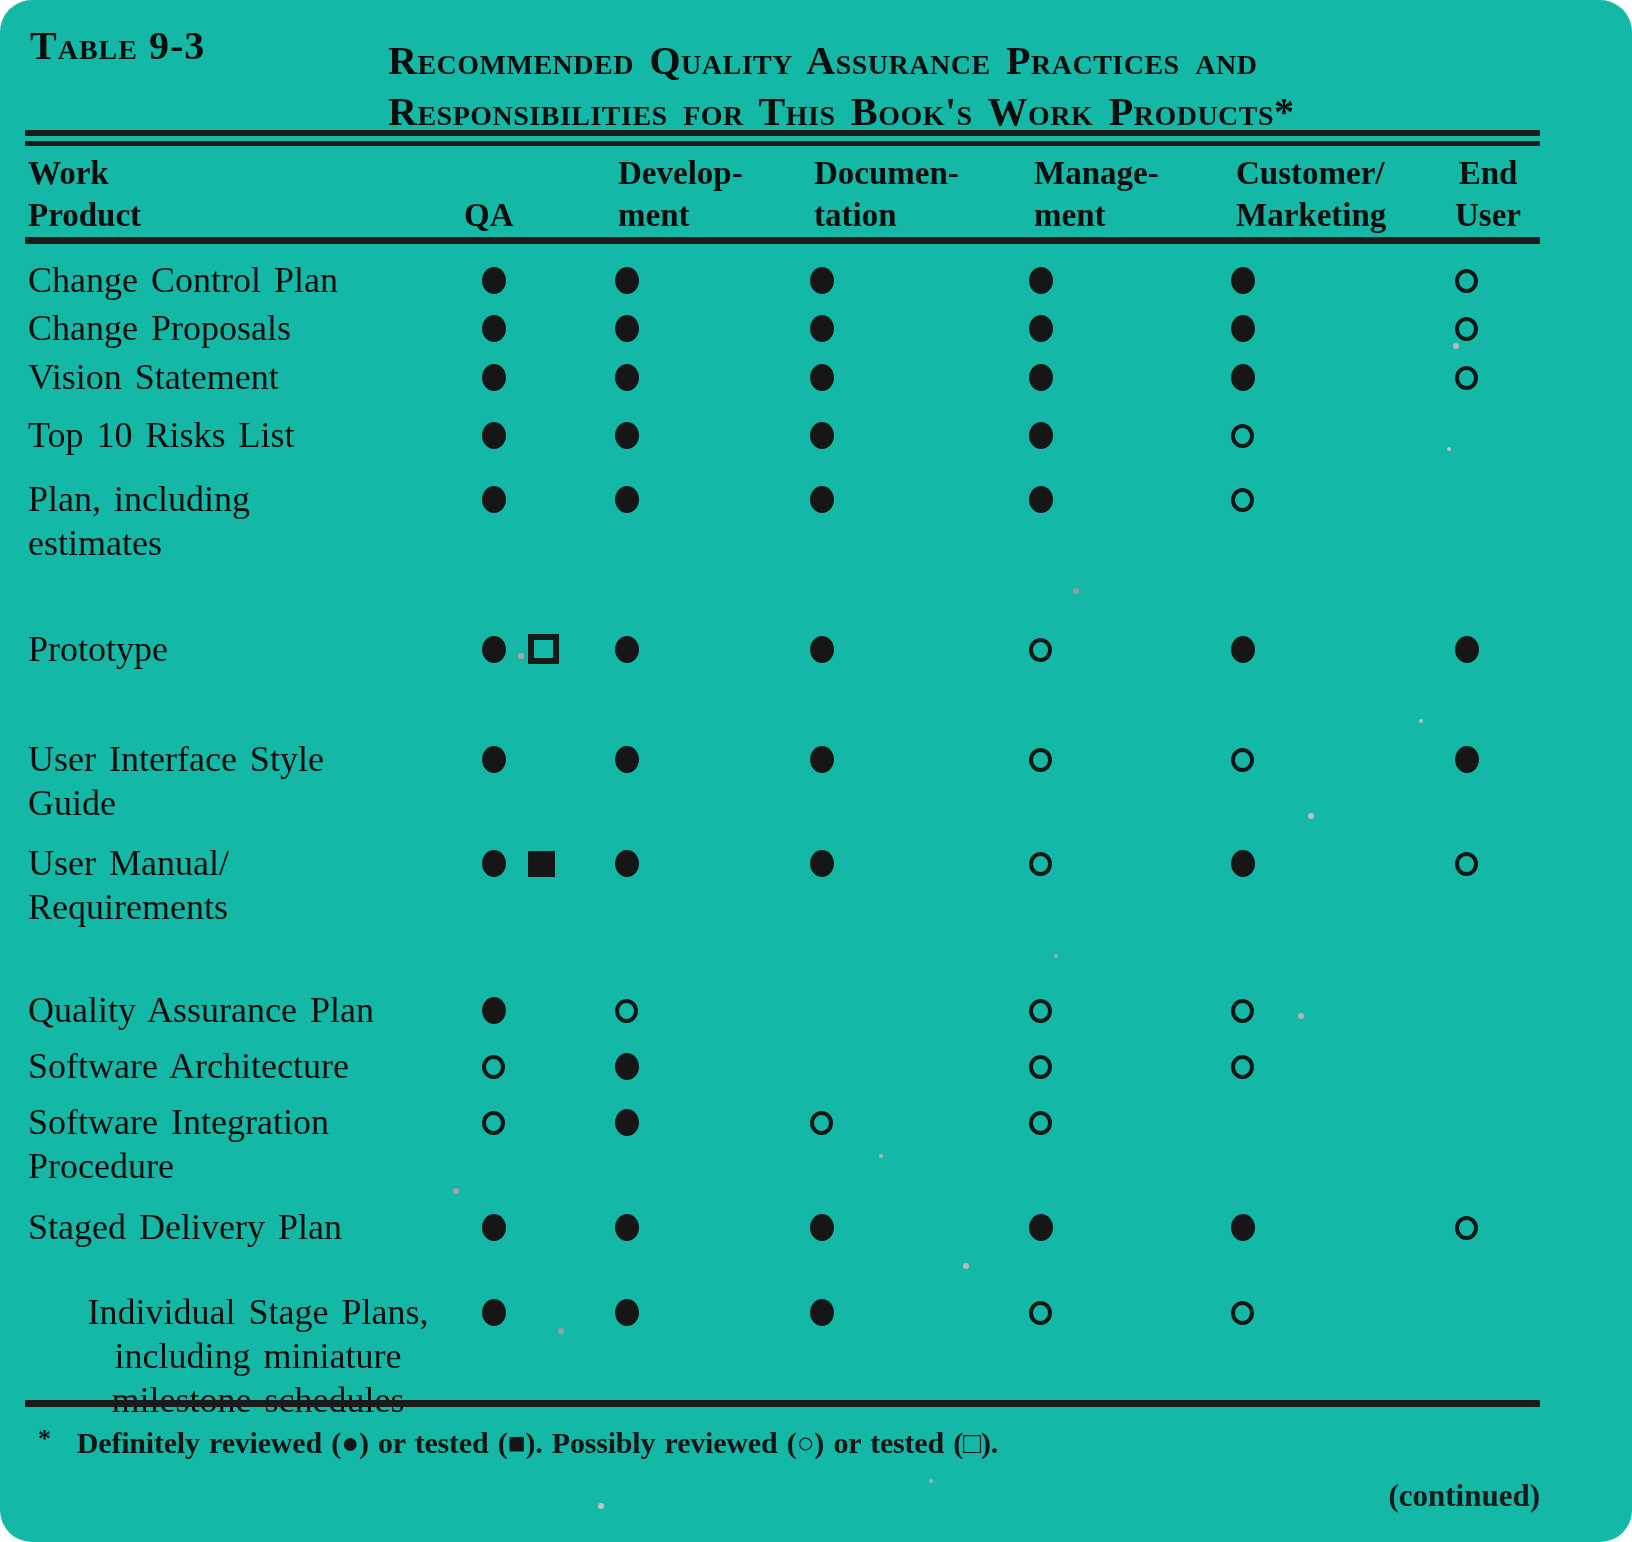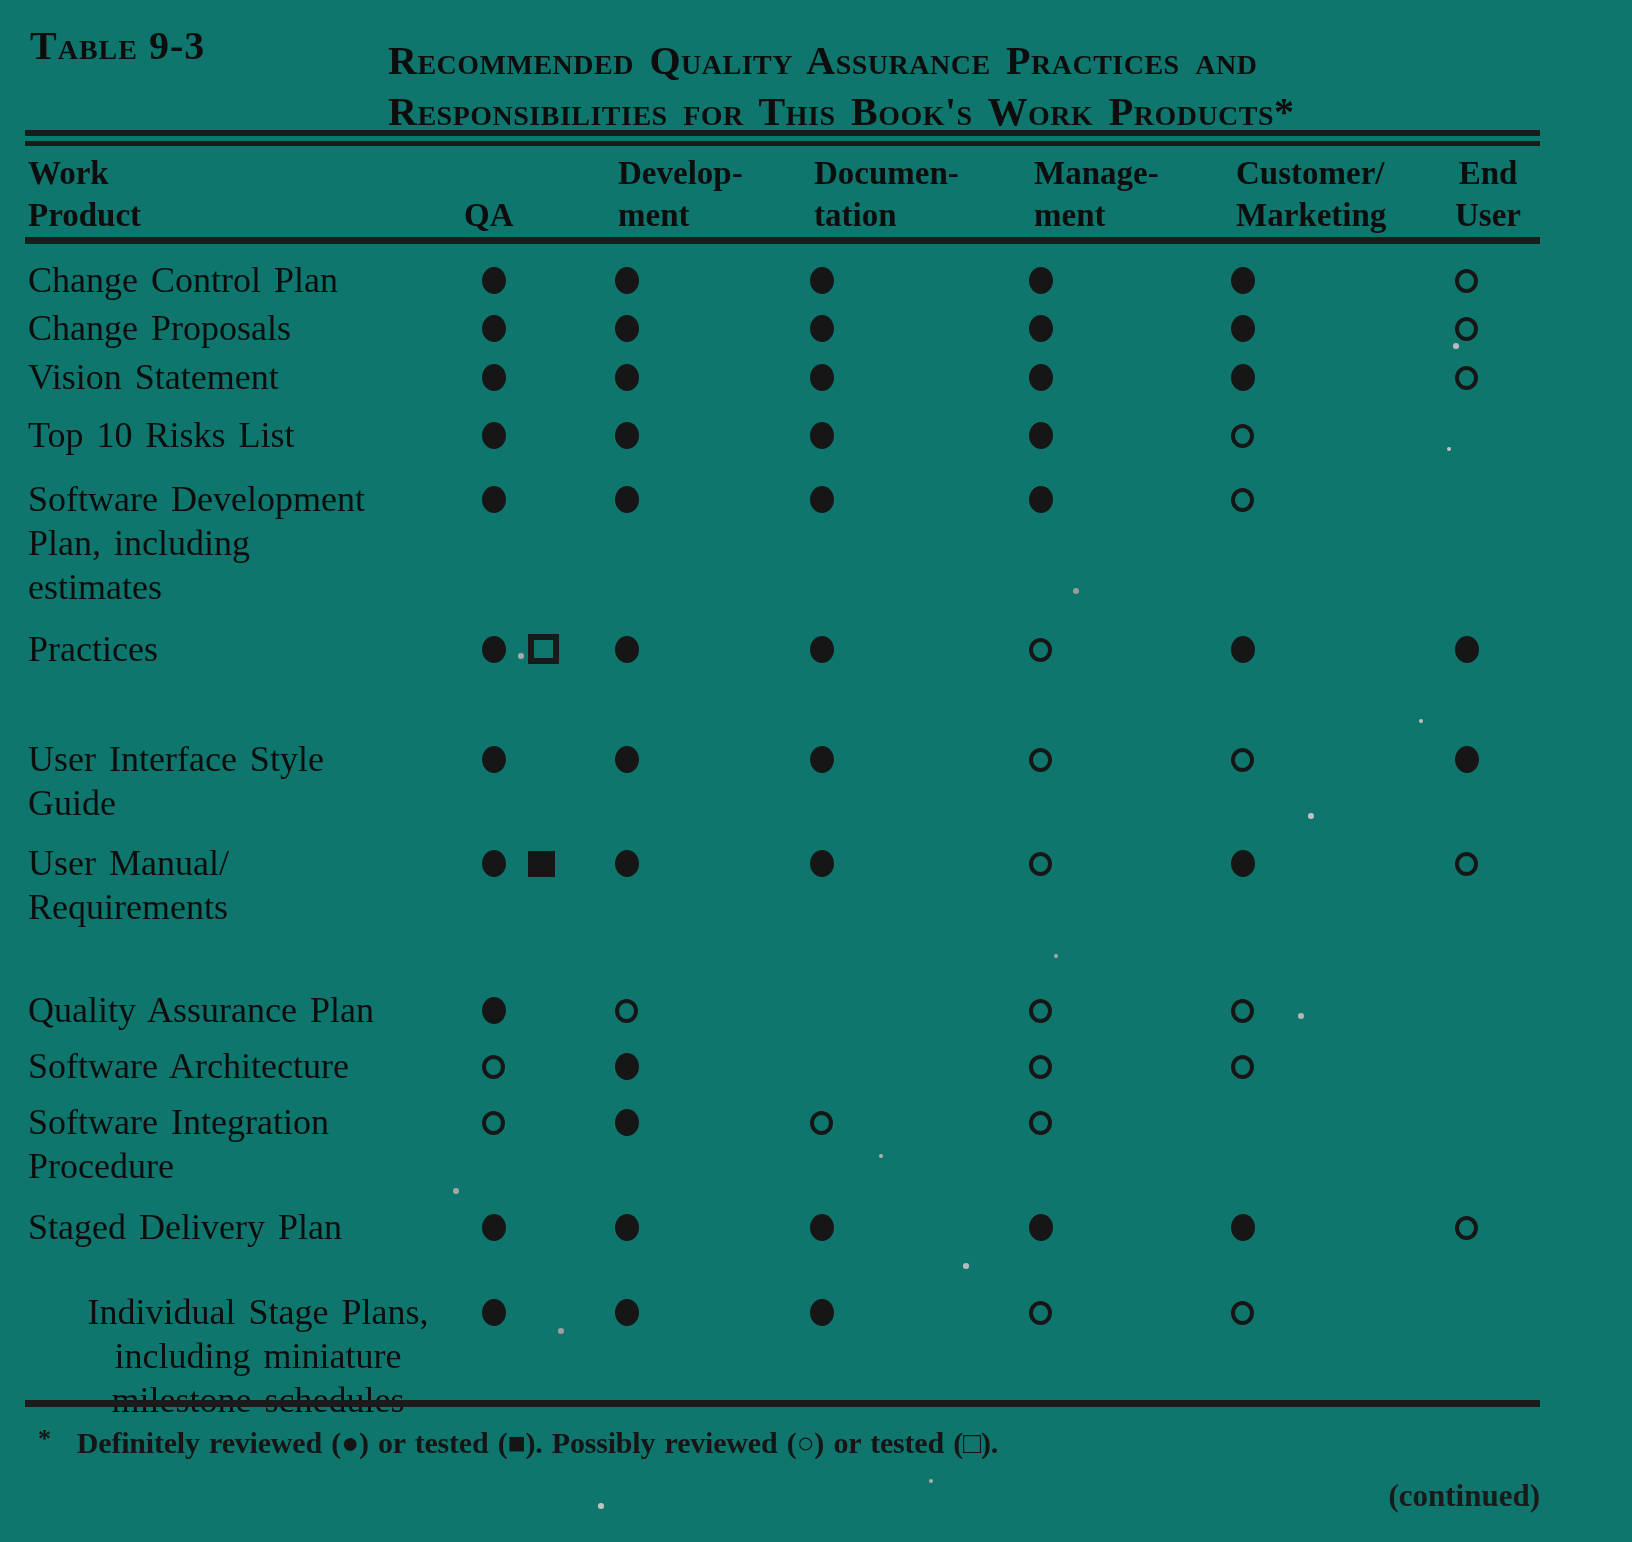--- a/index.html
+++ b/index.html
@@ -4,24 +4,25 @@
 <style>
   html, body {
     margin: 0;
     padding: 0;
     background: #ffffff;
   }
   .page {
     position: relative;
     width: 1632px;
     height: 1542px;
-    background: #0f766e;
+    background: #14b8a6;
     overflow: hidden;
     font-family: "Liberation Serif", serif;
     color: #0d0d0d;
+    border-radius: 32px;
   }
 
   
   .table-label {
     position: absolute;
     left: 30px;
     top: 22px;
     font-size: 40px;
     font-weight: bold;
     font-variant: small-caps;
@@ -272,33 +273,32 @@
           <div>Top 10 Risks List</div>
         </div>
         <span class="symbol sdot sym-qa"></span>
         <span class="symbol sdot sym-development"></span>
         <span class="symbol sdot sym-documentation"></span>
         <span class="symbol sdot sym-management"></span>
         <span class="symbol scircle sym-customer_marketing"></span>
       </div>
       <div class="row row-4">
         <div class="product">
-          <div>Software Development</div>
           <div>Plan, including</div>
           <div>estimates</div>
         </div>
         <span class="symbol sdot sym-qa"></span>
         <span class="symbol sdot sym-development"></span>
         <span class="symbol sdot sym-documentation"></span>
         <span class="symbol sdot sym-management"></span>
         <span class="symbol scircle sym-customer_marketing"></span>
       </div>
       <div class="row row-5">
         <div class="product">
-          <div>Practices</div>
+          <div>Prototype</div>
         </div>
         <span class="symbol sdot sym-qa"></span>
         <span class="symbol ssqo sym-qa second"></span>
         <span class="symbol sdot sym-development"></span>
         <span class="symbol sdot sym-documentation"></span>
         <span class="symbol scircle sym-management"></span>
         <span class="symbol sdot sym-customer_marketing"></span>
         <span class="symbol sdot sym-end_user"></span>
       </div>
       <div class="row row-6">

